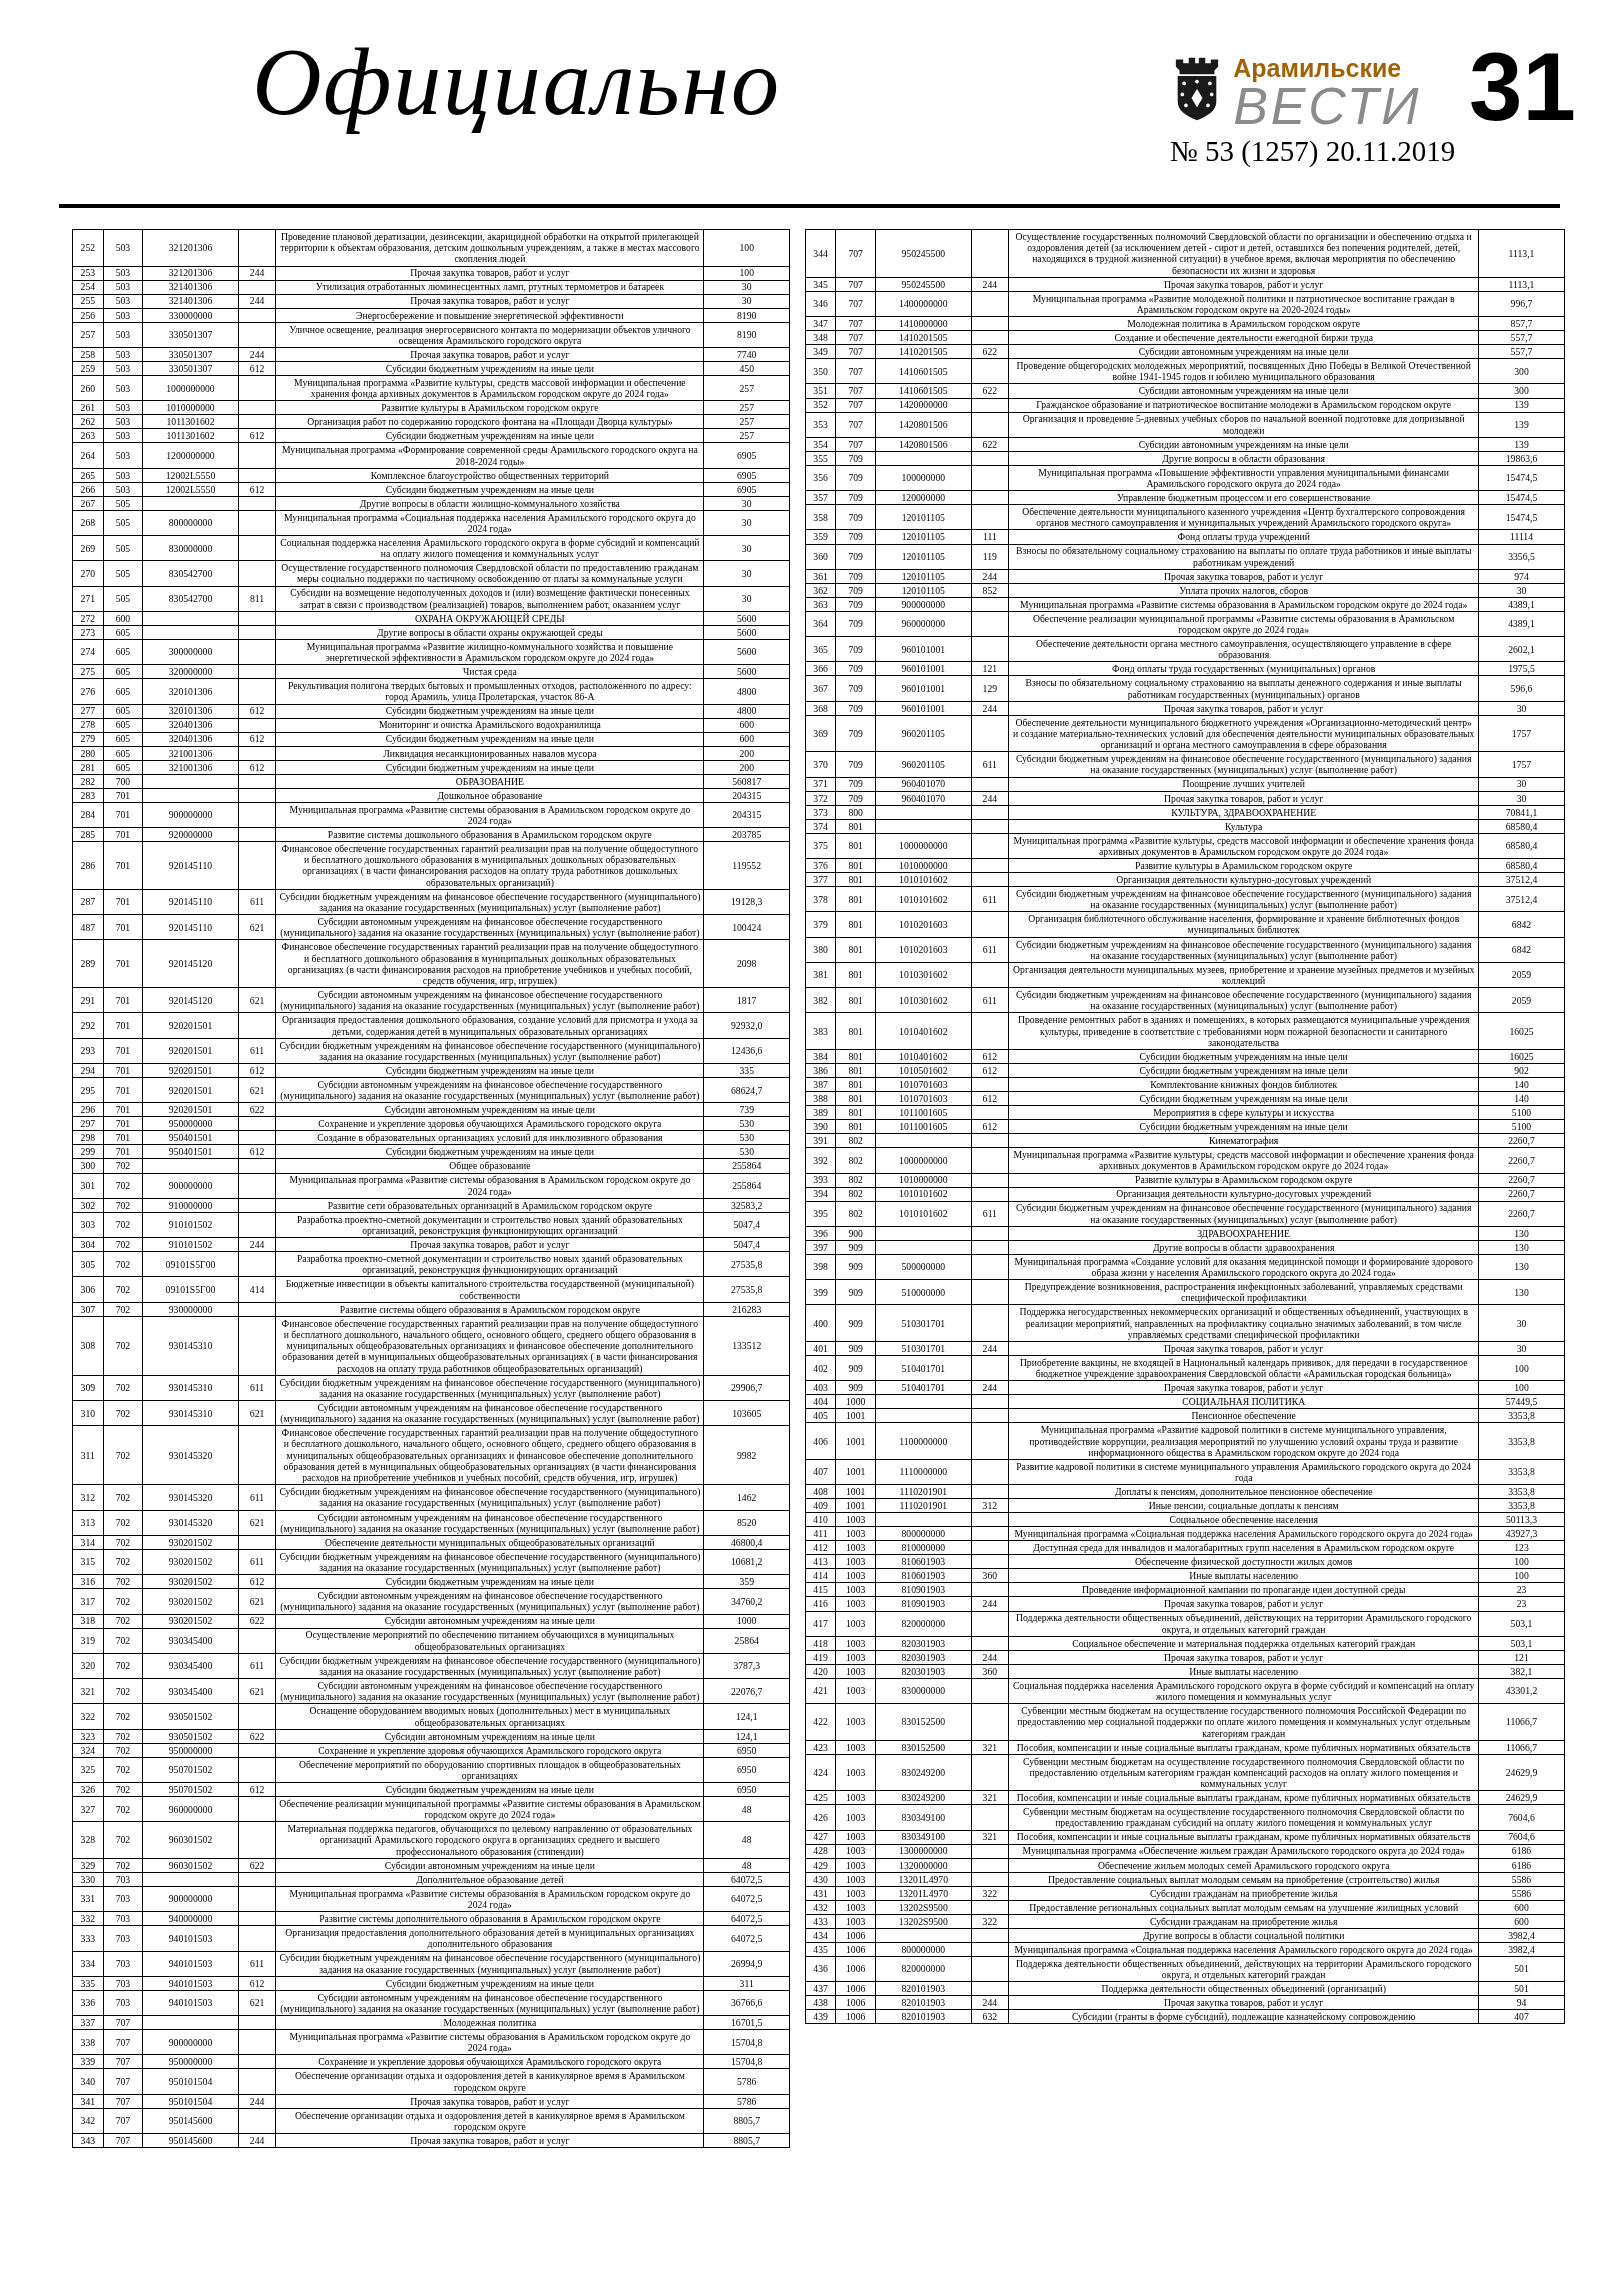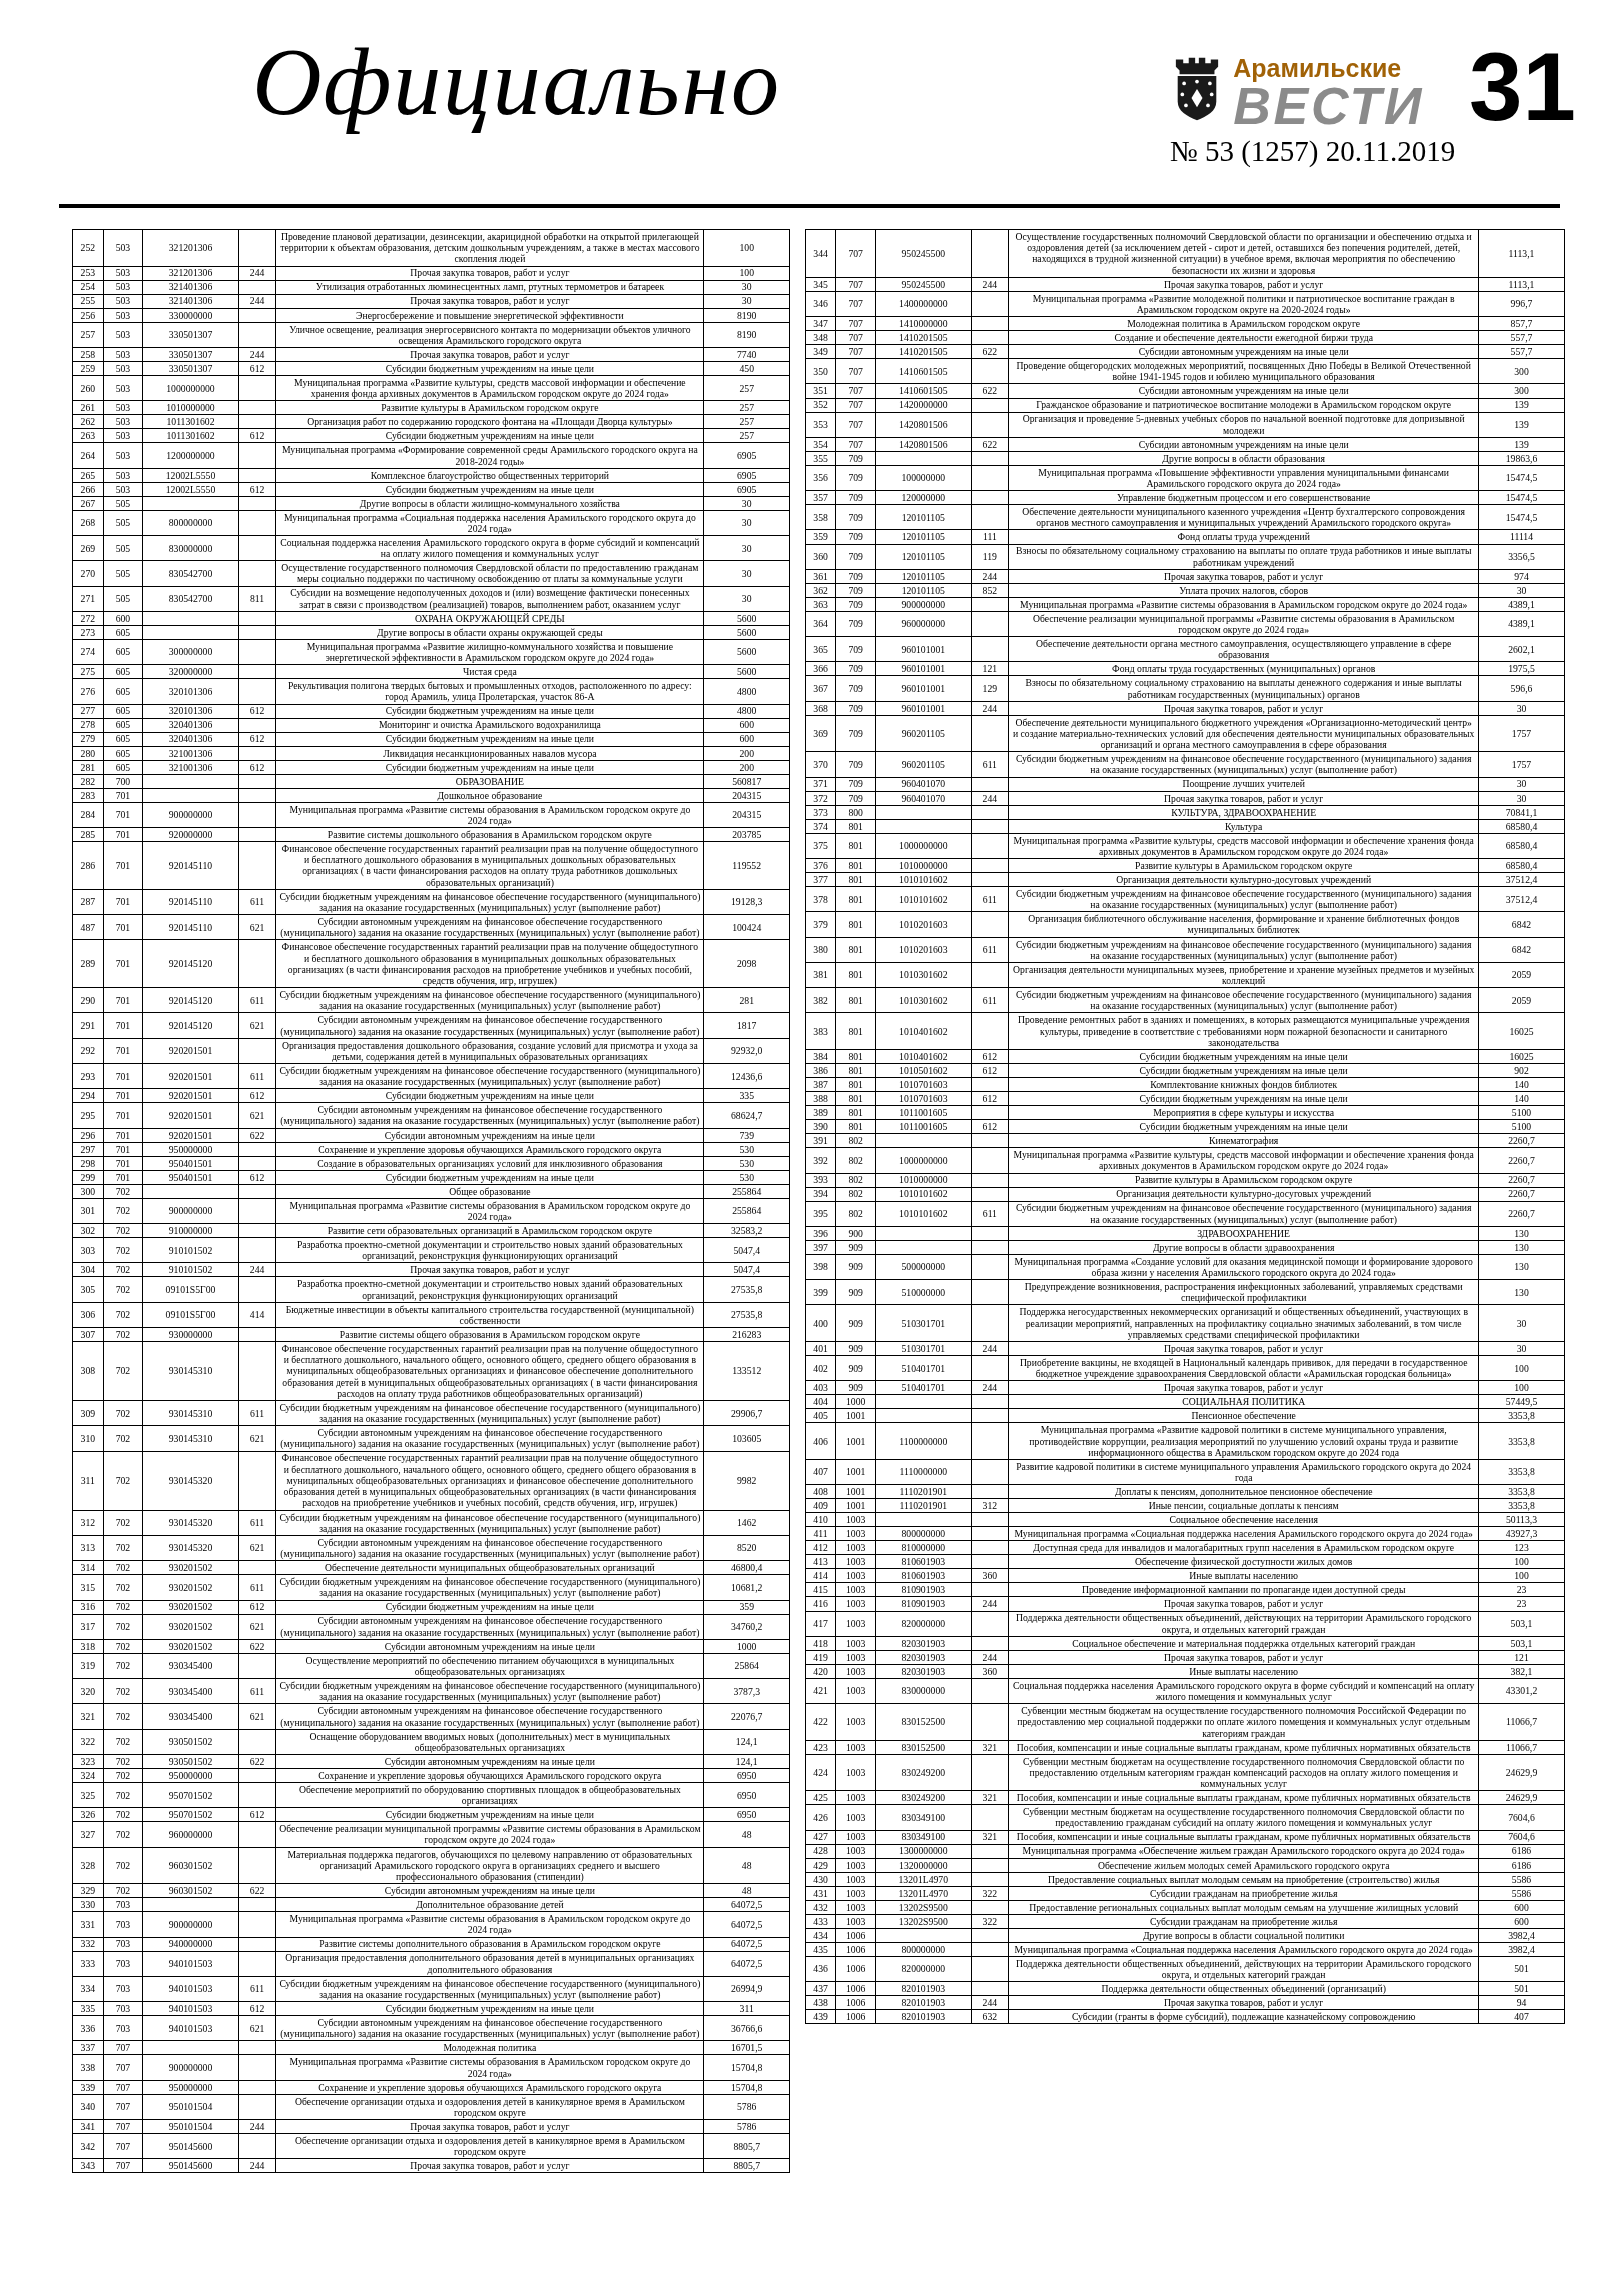--- a/index.html
+++ b/index.html
@@ -2,21 +2,21 @@
 <html style="font-size:14.8px"><head>
 <meta charset="utf-8">
 <style>
   html,body{margin:0;padding:0;background:#fff;}
   body{width:1619px;height:2290px;position:relative;font-family:"Liberation Serif",serif;color:#000;overflow:hidden;}
   .masthead{position:absolute;left:166px;top:26px;width:701px;text-align:center;font-style:italic;font-size:96px;font-weight:400;letter-spacing:1.8px;white-space:nowrap;}
   .logo{position:absolute;left:1170px;top:54px;display:flex;align-items:flex-start;}
   .emblem{width:54px;height:68px;margin-right:9.2px;}
   .paper-name{display:flex;flex-direction:column;align-items:flex-start;}
   .paper-name .line1{font-family:"Liberation Sans",sans-serif;font-size:25px;font-weight:bold;color:#a16207;}
-  .paper-name .line2{font-family:"Liberation Sans",sans-serif;font-size:52px;font-weight:bold;color:#8b8b8b;letter-spacing:2.8px;line-height:0.9;font-style:italic;}
+  .paper-name .line2{font-family:"Liberation Sans",sans-serif;font-size:52px;font-weight:normal;color:#8b8b8b;letter-spacing:2.8px;line-height:0.9;font-style:italic;}
   .page-num{position:absolute;left:1469px;top:39px;font-family:"Liberation Sans",sans-serif;font-size:96px;font-weight:bold;line-height:1;}
   .issue-line{position:absolute;left:1170px;top:135px;width:305px;font-size:29px;}
   .head-rule{position:absolute;left:59px;top:204px;width:1501px;height:3.7px;background:#000;}
   .columns{position:absolute;left:72px;top:229px;display:flex;gap:14.8px;align-items:flex-start;}
   table{border-collapse:collapse;table-layout:fixed;}
   .tbl-left{width:718px;}
   .tbl-right{width:760px;}
   td{border:0.9px solid #000;text-align:center;vertical-align:middle;padding:0.9px 2.8px;font-size:9.7px;line-height:1.16;word-wrap:break-word;}
   td:nth-child(1){width:24px;}
   td:nth-child(2){width:33px;}
@@ -355,28 +355,20 @@
         </tr>
         <tr>
           <td>289</td>
           <td>701</td>
           <td>920145120</td>
           <td></td>
           <td>Финансовое обеспечение государственных гарантий реализации прав на получение общедоступного и бесплатного дошкольного образования в муниципальных дошкольных образовательных организациях (в части финансирования расходов на приобретение учебников и учебных пособий, средств обучения, игр, игрушек)</td>
           <td>2098</td>
         </tr>
         <tr>
-          <td>290</td>
-          <td>701</td>
-          <td>920145120</td>
-          <td>611</td>
-          <td>Субсидии бюджетным учреждениям на финансовое обеспечение государственного (муниципального) задания на оказание государственных (муниципальных) услуг (выполнение работ)</td>
-          <td>281</td>
-        </tr>
-        <tr>
           <td>291</td>
           <td>701</td>
           <td>920145120</td>
           <td>621</td>
           <td>Субсидии автономным учреждениям на финансовое обеспечение государственного (муниципального) задания на оказание государственных (муниципальных) услуг (выполнение работ)</td>
           <td>1817</td>
         </tr>
         <tr>
           <td>292</td>
           <td>701</td>

